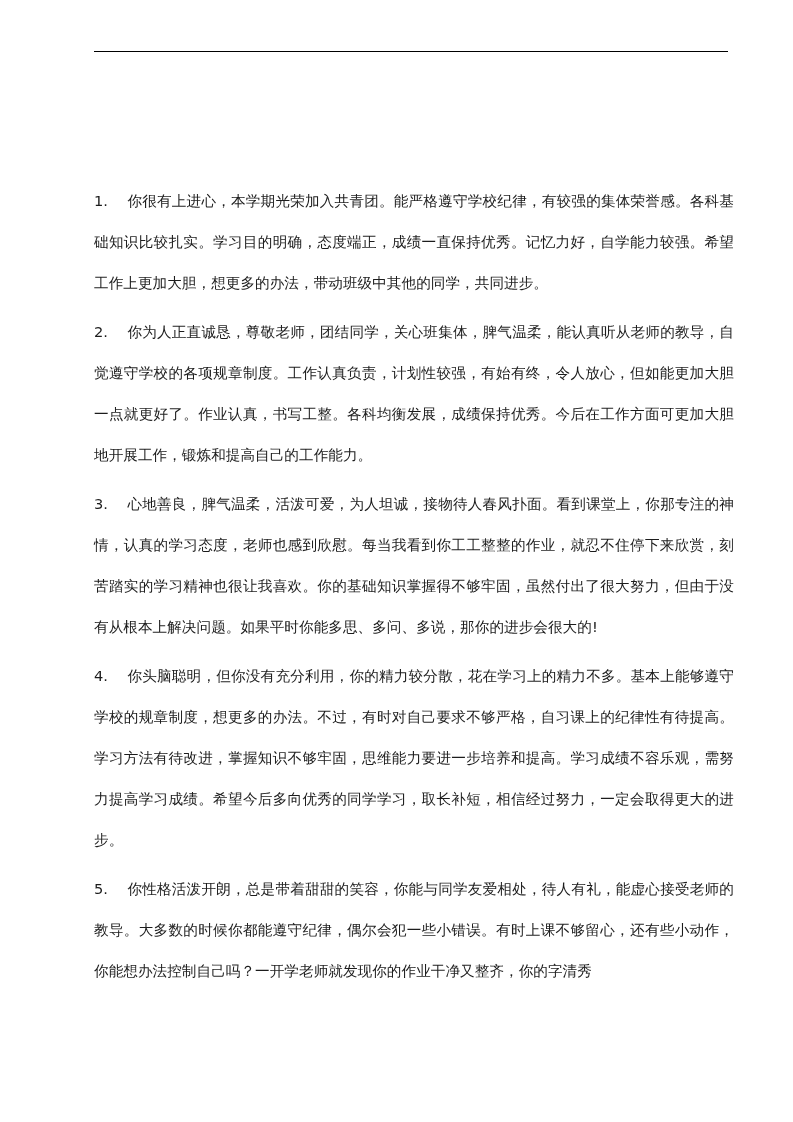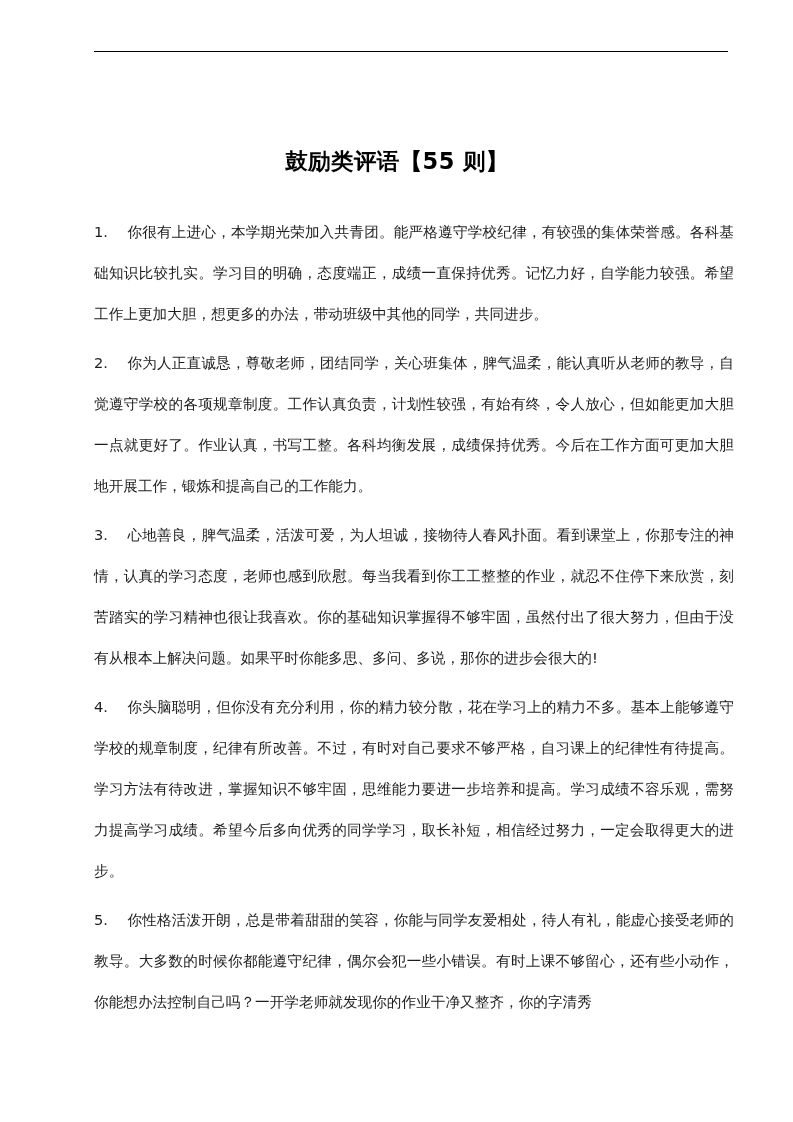--- a/index.html
+++ b/index.html
@@ -89,42 +89,41 @@
 <body>
 
 <div class="page">
 
   <div class="header-band">
     <div class="header-rule"></div>
   </div>
 
   <div class="content">
 
-    <h1 class="doc-title">鼓励类评语【55 则】</h1>
 
     <div class="body-block">
 
       <p class="para">
         <span class="num">1.&nbsp;&nbsp;&nbsp;</span>
         <span class="txt">你很有上进心，本学期光荣加入共青团。能严格遵守学校纪律，有较强的集体荣誉感。各科基础知识比较扎实。学习目的明确，态度端正，成绩一直保持优秀。记忆力好，自学能力较强。希望工作上更加大胆，想更多的办法，带动班级中其他的同学，共同进步。</span>
       </p>
 
       <p class="para">
         <span class="num">2.&nbsp;&nbsp;&nbsp;</span>
         <span class="txt">你为人正直诚恳，尊敬老师，团结同学，关心班集体，脾气温柔，能认真听从老师的教导，自觉遵守学校的各项规章制度。工作认真负责，计划性较强，有始有终，令人放心，但如能更加大胆一点就更好了。作业认真，书写工整。各科均衡发展，成绩保持优秀。今后在工作方面可更加大胆地开展工作，锻炼和提高自己的工作能力。</span>
       </p>
 
       <p class="para">
         <span class="num">3.&nbsp;&nbsp;&nbsp;</span>
         <span class="txt">心地善良，脾气温柔，活泼可爱，为人坦诚，接物待人春风扑面。看到课堂上，你那专注的神情，认真的学习态度，老师也感到欣慰。每当我看到你工工整整的作业，就忍不住停下来欣赏，刻苦踏实的学习精神也很让我喜欢。你的基础知识掌握得不够牢固，虽然付出了很大努力，但由于没有从根本上解决问题。如果平时你能多思、多问、多说，那你的进步会很大的!</span>
       </p>
 
       <p class="para">
         <span class="num">4.&nbsp;&nbsp;&nbsp;</span>
-        <span class="txt">你头脑聪明，但你没有充分利用，你的精力较分散，花在学习上的精力不多。基本上能够遵守学校的规章制度，纪律有所改善。不过，有时对自己要求不够严格，自习课上的纪律性有待提高。学习方法有待改进，掌握知识不够牢固，思维能力要进一步培养和提高。学习成绩不容乐观，需努力提高学习成绩。希望今后多向优秀的同学学习，取长补短，相信经过努力，一定会取得更大的进步。</span>
+        <span class="txt">你头脑聪明，但你没有充分利用，你的精力较分散，花在学习上的精力不多。基本上能够遵守学校的规章制度，想更多的办法。不过，有时对自己要求不够严格，自习课上的纪律性有待提高。学习方法有待改进，掌握知识不够牢固，思维能力要进一步培养和提高。学习成绩不容乐观，需努力提高学习成绩。希望今后多向优秀的同学学习，取长补短，相信经过努力，一定会取得更大的进步。</span>
       </p>
 
       <p class="para">
         <span class="num">5.&nbsp;&nbsp;&nbsp;</span>
         <span class="txt">你性格活泼开朗，总是带着甜甜的笑容，你能与同学友爱相处，待人有礼，能虚心接受老师的教导。大多数的时候你都能遵守纪律，偶尔会犯一些小错误。有时上课不够留心，还有些小动作，你能想办法控制自己吗？一开学老师就发现你的作业干净又整齐，你的字清秀</span>
       </p>
 
     </div>
   </div>
 </div>

